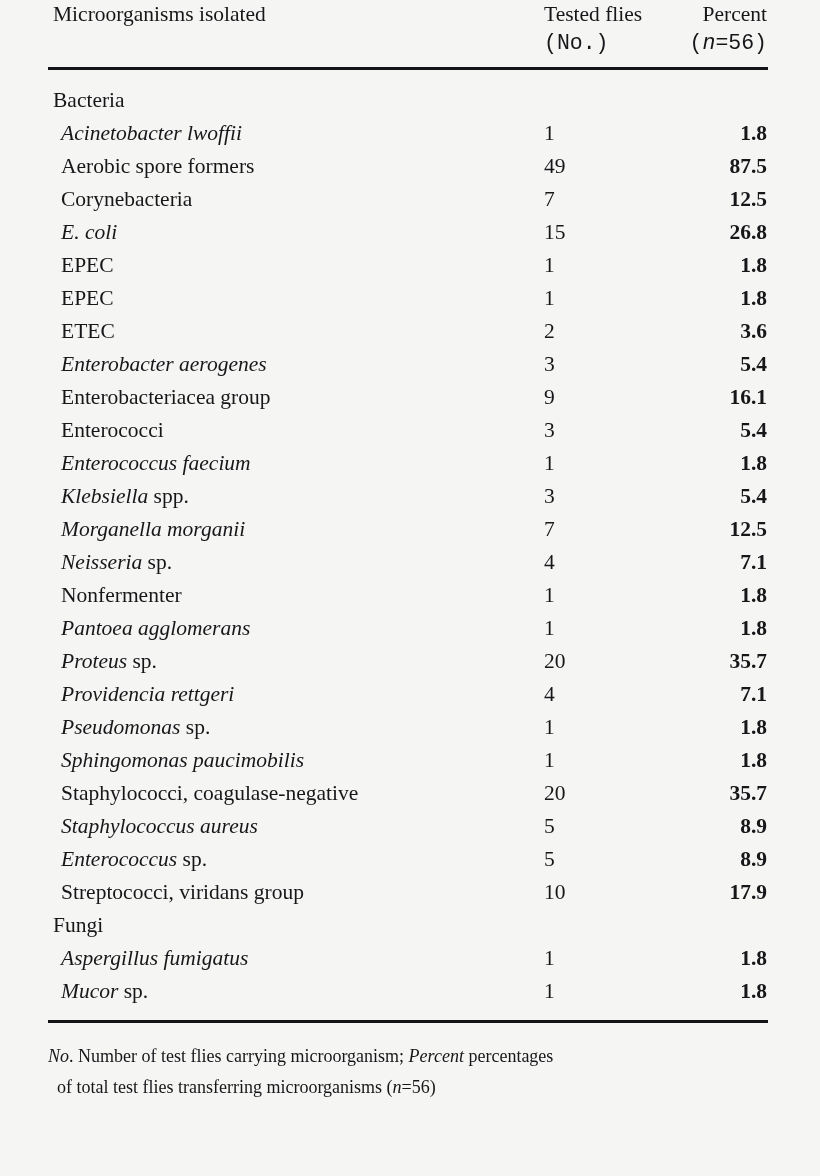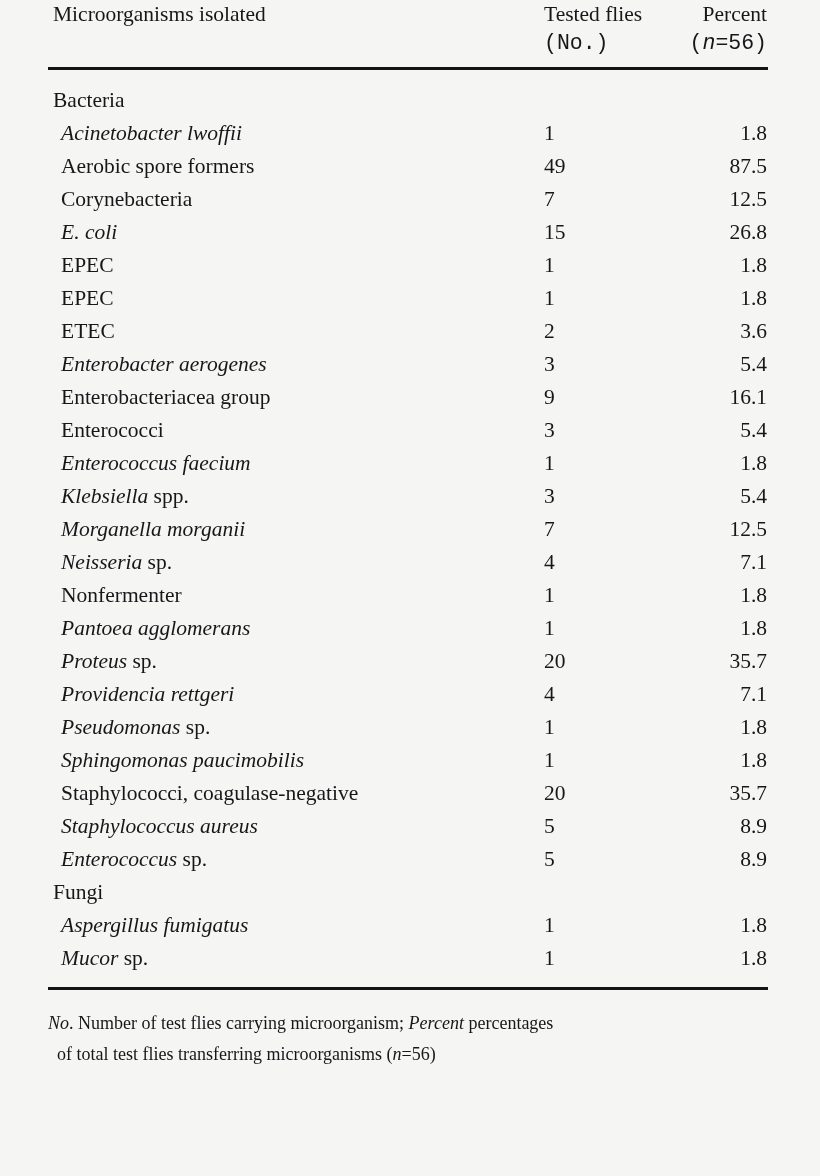--- a/index.html
+++ b/index.html
@@ -76,20 +76,21 @@
   tr.section-row td.name {
     padding-left: 5px;
   }
   td.num {
     padding-left: 48px;
     text-align: left;
   }
   td.pct {
     text-align: right;
     padding-right: 1px;
+    font-weight: bold;
   }
   .sci { font-style: italic; }
   .rom { font-style: normal; }
 
   
   .footnote {
     width: 720px;
     margin: 18px 0 0 48px;
     font-size: 18px;
     line-height: 31px;
@@ -246,20 +247,25 @@
         <tr>
           <td class="name"><span class="sci">Staphylococcus aureus</span></td>
           <td class="num">5</td>
           <td class="pct">8.9</td>
         </tr>
         <tr>
           <td class="name"><span class="sci">Enterococcus</span><span class="rom"> sp.</span></td>
           <td class="num">5</td>
           <td class="pct">8.9</td>
         </tr>
+        <tr>
+          <td class="name"><span class="rom">Streptococci, viridans group</span></td>
+          <td class="num">10</td>
+          <td class="pct">17.9</td>
+        </tr>
         <tr class="section-row">
           <td class="name">Fungi</td>
           <td class="num"></td>
           <td class="pct"></td>
         </tr>
         <tr>
           <td class="name"><span class="sci">Aspergillus fumigatus</span></td>
           <td class="num">1</td>
           <td class="pct">1.8</td>
         </tr>

